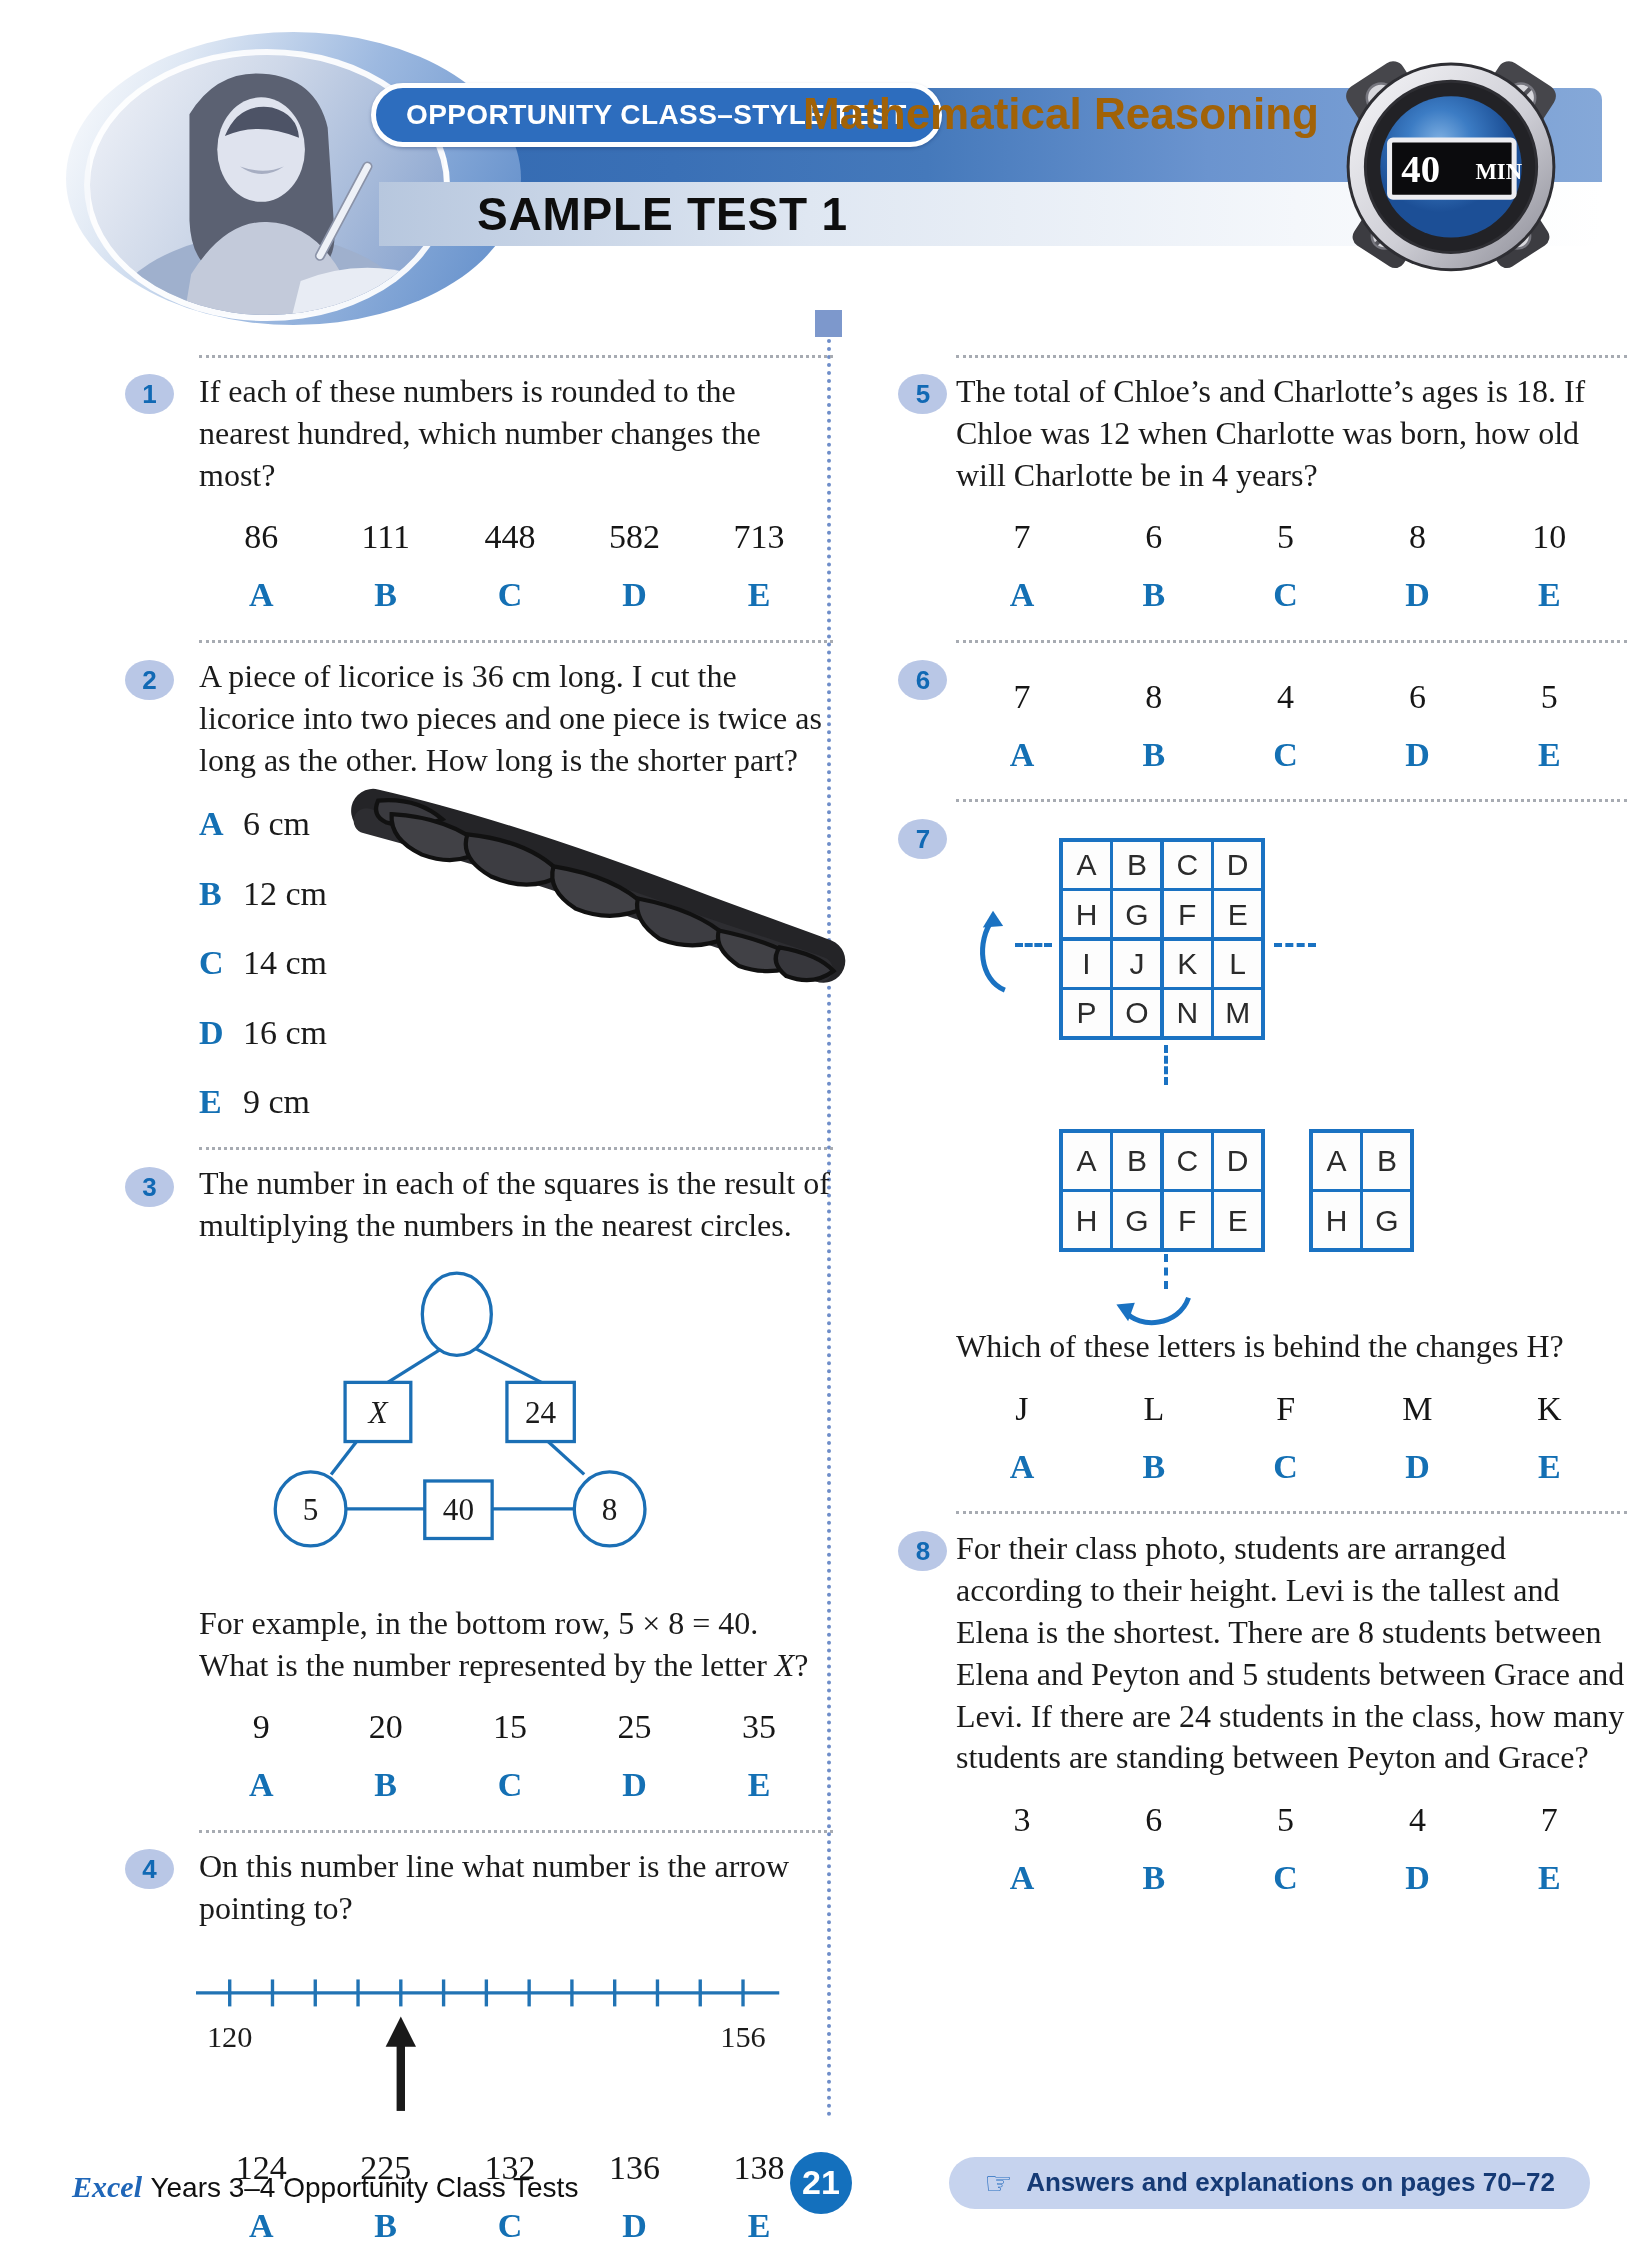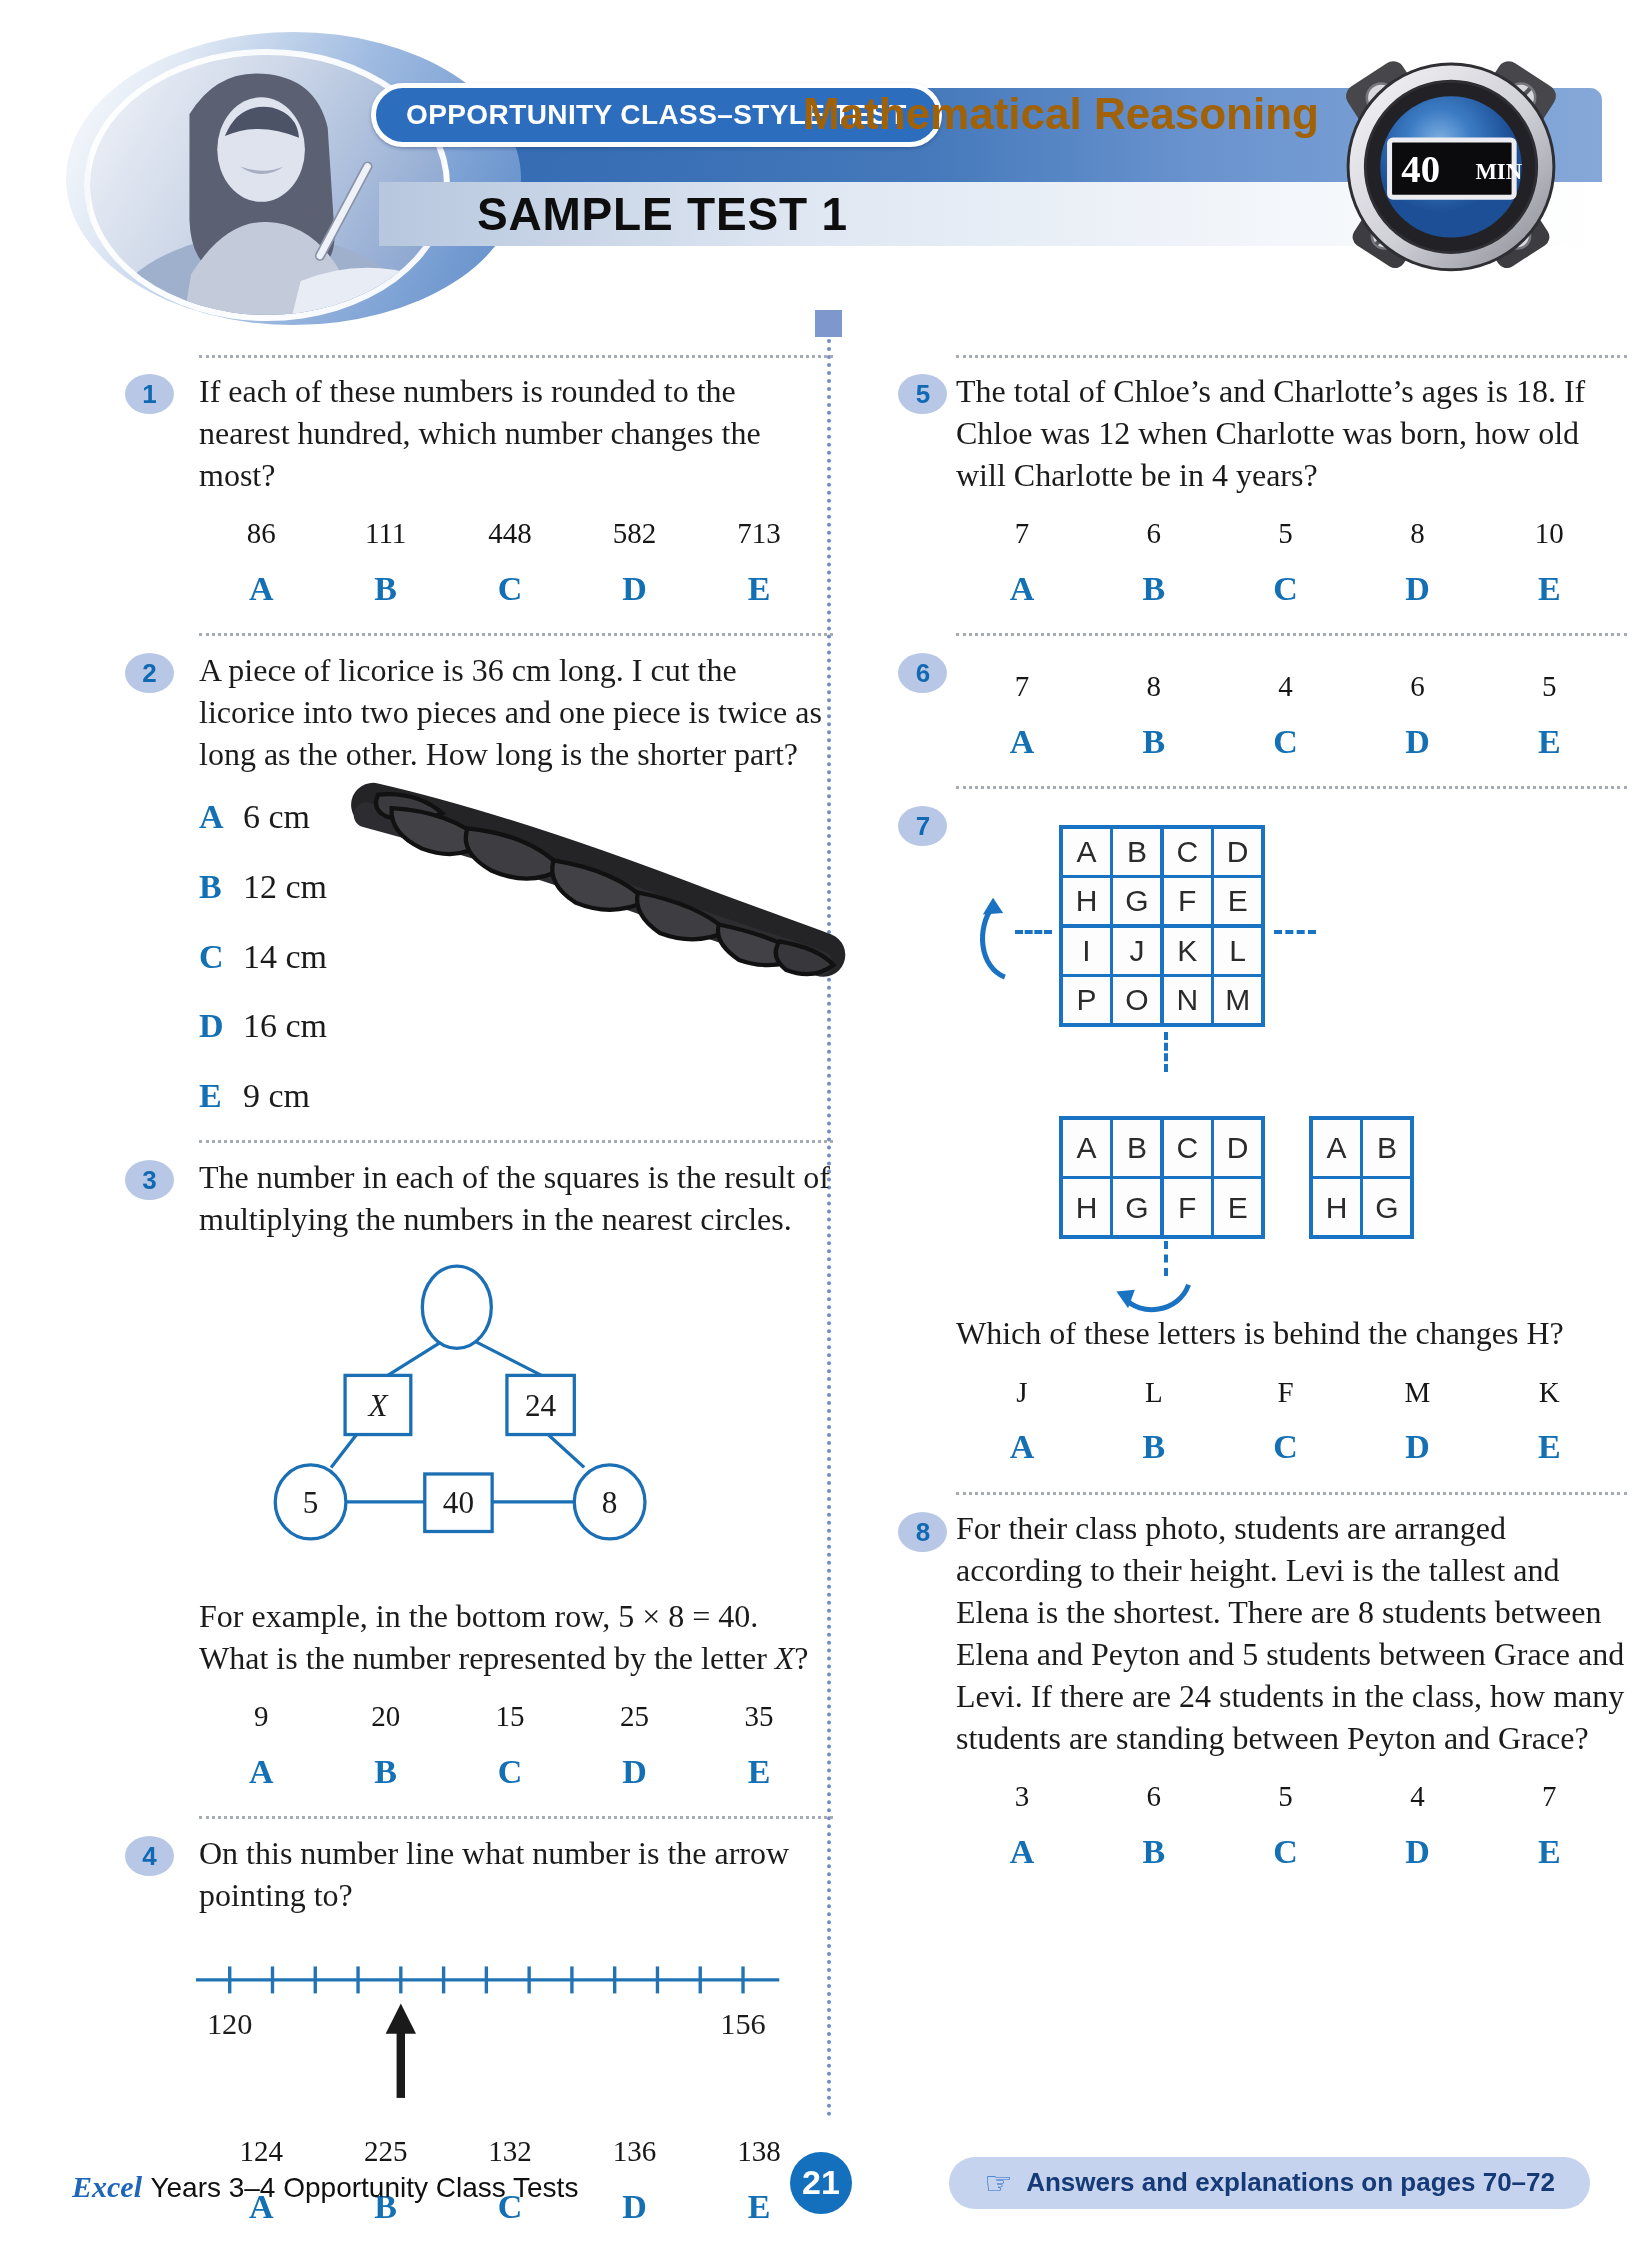--- a/index.html
+++ b/index.html
@@ -45,21 +45,21 @@
   .col-l .q{grid-template-columns:89px 1fr;}
   .col-r .q{grid-template-columns:61px 1fr;}
   .nb{width:49px;height:40px;border-radius:50%;background:#b9c7e6;display:flex;align-items:center;
       justify-content:center;font-family:"Liberation Sans",sans-serif;font-weight:700;font-size:26px;
       color:#1169b4;margin-top:3.4px;}
   .col-l .nb{margin-left:15px;}
   .col-r .nb{margin-left:3.4px;}
   .qt{color:#1b1b1b;}
   .opts{display:flex;text-align:center;margin:18.5px 0 5px;padding-right:11.8px;}
   .opt{flex:1;display:flex;flex-direction:column;gap:13.5px;}
-  .opt .v{font-size:29px;color:#161616;}
+  .opt .v{font-size:34px;color:#161616;}
   .opt .l{font-weight:700;font-size:34px;color:#1470b4;}
   .optlist{display:flex;flex-direction:column;gap:25px;margin:20px 0 5px;font-size:34px;}
   .optlist .row{display:flex;}
   .optlist .l{color:#1470b4;font-weight:700;width:44px;}
   .q2body{position:relative;}
   .licorice{position:absolute;right:-13.5px;top:126px;}
   .dia3{display:block;margin:22px 0 6.7px 66px;}
   .nline{display:block;margin:29px 0 15px -3.4px;}
 
   

